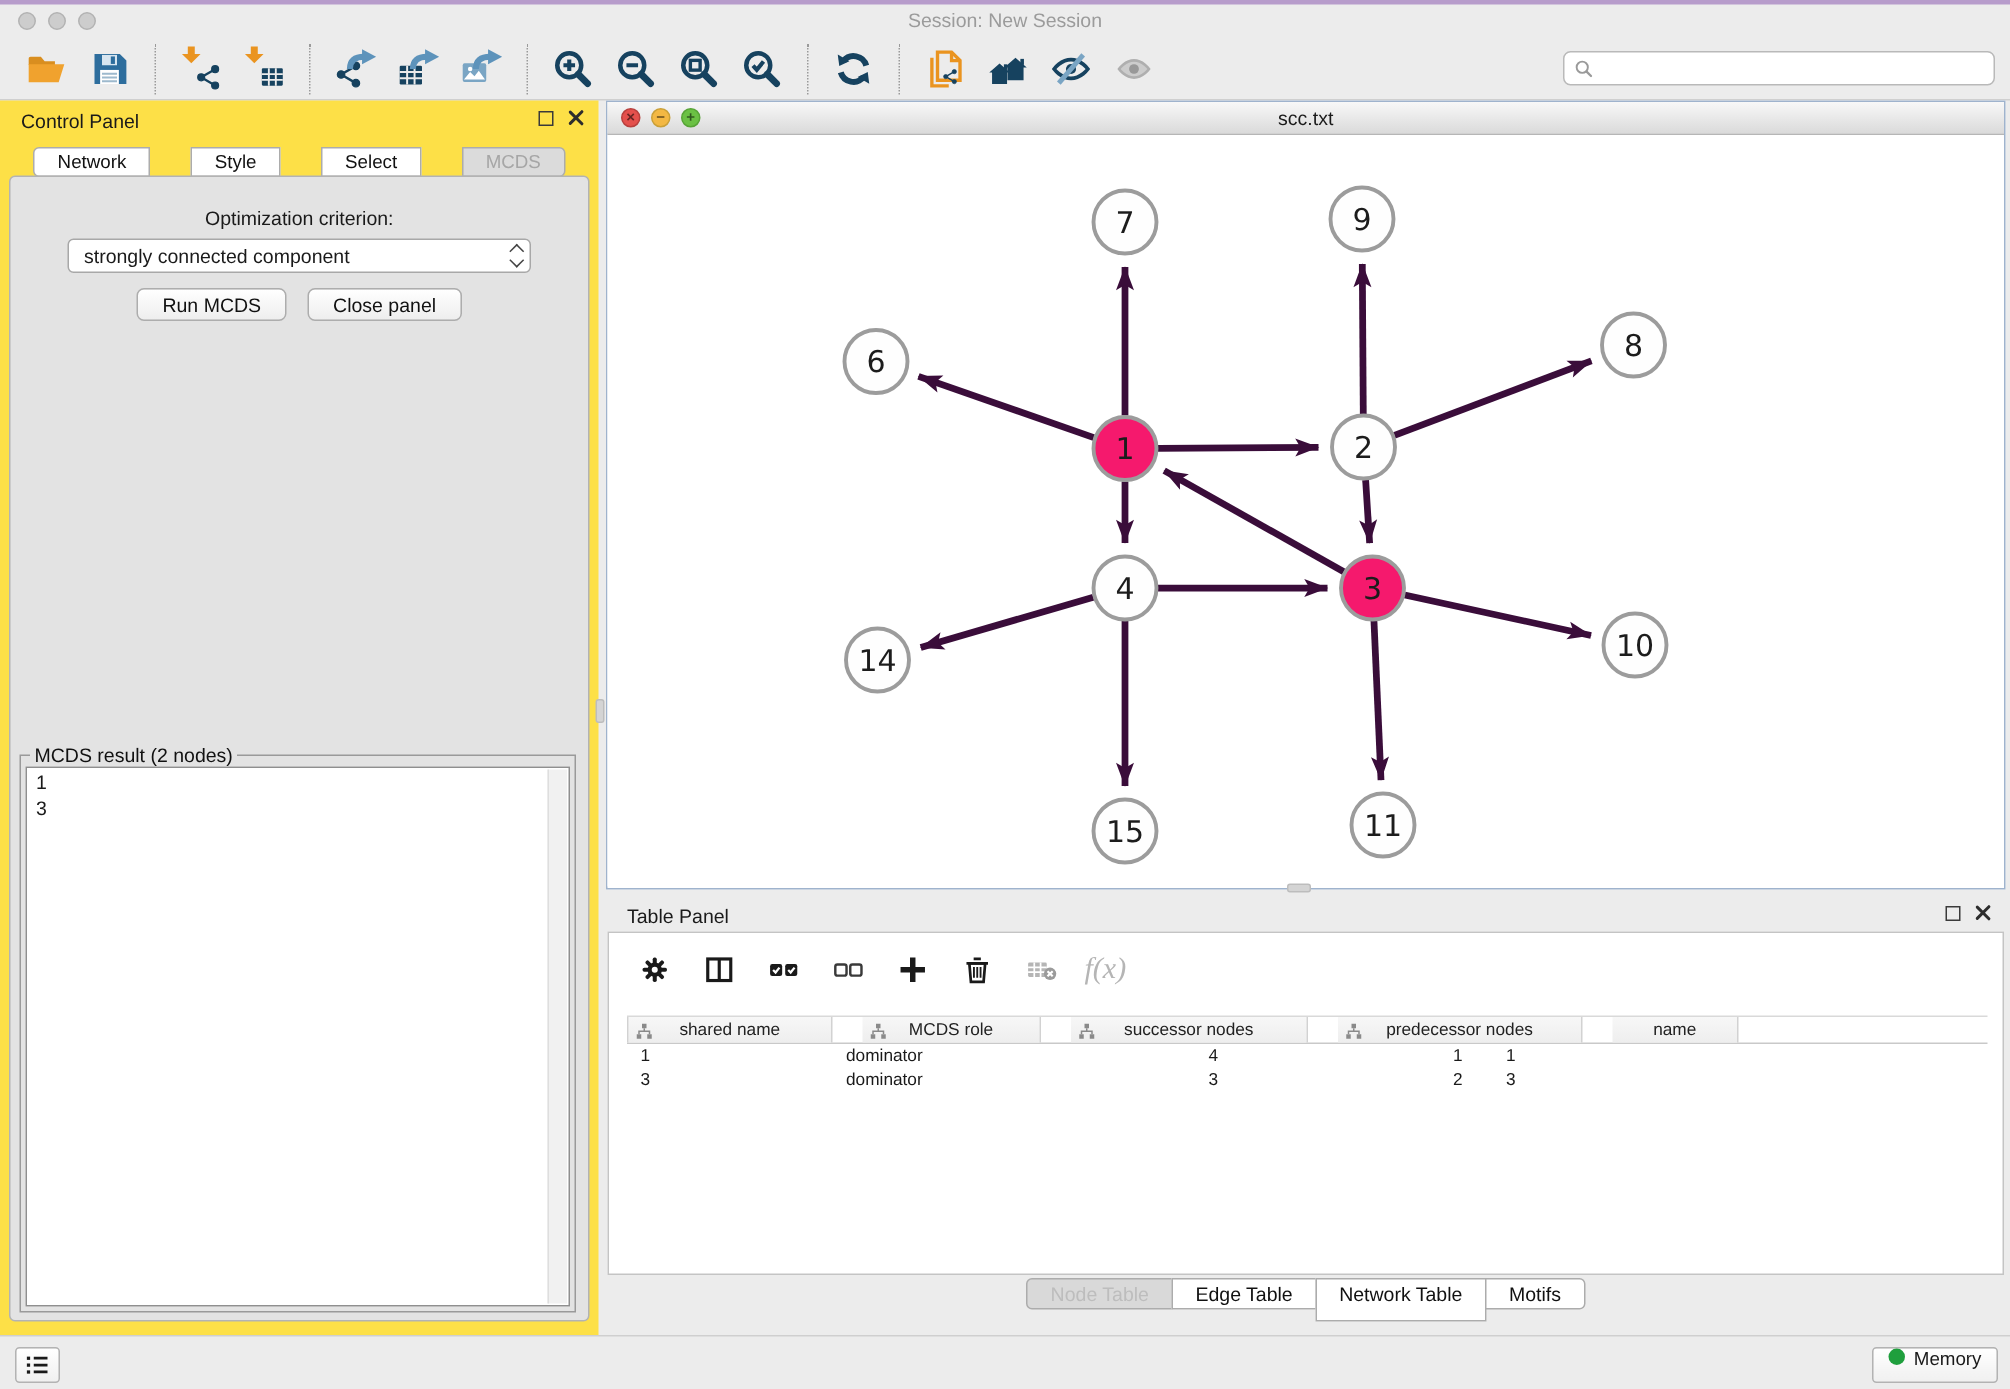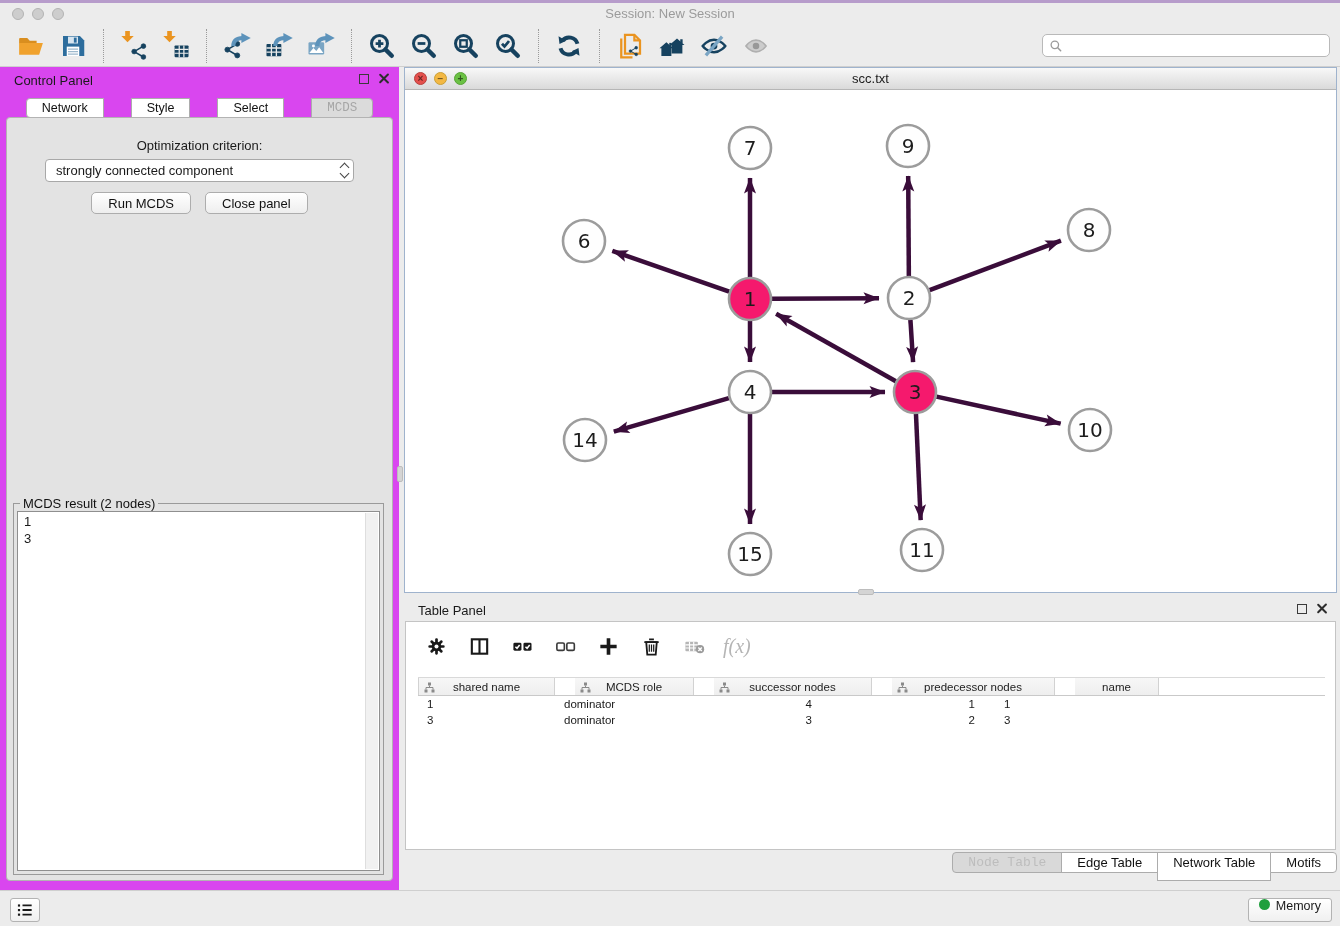--- a/index.html
+++ b/index.html
@@ -16,34 +16,34 @@
   .toolbar{position:absolute;left:0;top:25px;width:100%;height:42px;background:#ececec;
            border-bottom:1px solid #cfcfcf;display:flex;align-items:center;padding:0 10px;}
   .tb-btn{width:42px;height:38px;display:flex;align-items:center;justify-content:center;background:none;border:none;padding:0;}
   .tb-btn svg{width:30px;height:30px;}
   .tb-btn.disabled{opacity:.9;}
   .tb-sep{height:34px;border-left:1px dotted #9a9a9a;margin:0 9px;}
   .search{margin-left:auto;width:288px;height:23px;background:#fff;border:1px solid #b9b9b9;
           border-radius:5px;display:flex;align-items:center;padding:0 6px;}
   .search input{border:none;outline:none;flex:1;font-size:12px;background:transparent;font-family:"Liberation Sans",sans-serif;}
   
-  .cpanel{position:absolute;left:0;top:67px;width:399px;height:823px;background:#d946ef;}
+  .cpanel{position:absolute;left:0;top:67px;width:399px;height:823px;background:#fde047;}
   .panel-head{position:relative;height:27px;}
   .panel-title{position:absolute;left:14px;top:6px;font-size:13px;color:#1a1a1a;}
   .panel-btns{position:absolute;right:10px;top:6px;display:flex;gap:9px;align-items:center;}
   .float-ic{width:10px;height:10px;border:1.5px solid #3a3a3a;}
   .close-ic{width:11px;height:11px;position:relative;}
   .close-ic::before,.close-ic::after{content:"";position:absolute;left:5px;top:-1px;width:2.4px;height:13px;background:#2d2d2d;border-radius:1px;}
   .close-ic::before{transform:rotate(45deg);}  .close-ic::after{transform:rotate(-45deg);}
   .tabs-row{position:absolute;top:31px;left:0;right:0;display:flex;justify-content:center;gap:28px;}
   .tab{height:20px;line-height:19px;padding:0 15px;font-size:12.5px;background:#fff;
        border:1px solid #acacac;margin-left:-1px;color:#111;}
   .tab:first-child{border-radius:4px 0 0 4px;margin-left:0;}
   .tab:last-child{border-radius:0 4px 4px 0;}
-  .tab.active{background:#dbdbdb;color:#a6a6a6;font-family:Liberation Mono, monospace;}
+  .tab.active{background:#dbdbdb;color:#a6a6a6;}
   .cp-box{position:absolute;left:6px;right:6px;top:50px;bottom:9px;background:#e3e3e3;
           border:1px solid #b3b3b3;border-radius:4px;}
   .opt-label{position:absolute;left:0;right:0;top:20px;text-align:center;font-size:13px;}
   .opt-select{position:absolute;left:38px;right:38px;top:41px;height:23px;background:#fff;
               border:1px solid #a8a8a8;border-radius:4px;display:flex;align-items:center;font-size:13px;}
   .opt-select .val{flex:1;padding-left:10px;}
   .stepper{width:18px;height:100%;display:flex;flex-direction:column;align-items:center;justify-content:center;gap:1px;}
   .chev{width:7px;height:7px;border:solid #444;border-width:0 1.6px 1.6px 0;}
   .chev.up{transform:rotate(-135deg);margin-bottom:-1px;}
   .chev.down{transform:rotate(45deg);margin-top:-1px;}
@@ -78,21 +78,21 @@
   .fx-label{font-family:"Liberation Serif",serif;font-style:italic;font-size:20px;color:#b5b5b5;}
   .ttable{position:absolute;left:12px;right:10px;top:55px;}
   .thead{display:flex;border-top:1px solid #d9d9d9;border-bottom:1px solid #c9c9c9;height:19px;gap:20px;}
   .th{position:relative;display:flex;align-items:center;background:linear-gradient(#f7f7f7,#eeeeee);
       border-right:1px solid #d2d2d2;font-size:11.5px;color:#222;}
   .th:first-child{border-left:1px solid #d2d2d2;}
   .th .lbl{flex:1;text-align:center;padding:0 2px;}
   .th .cicon{position:absolute;left:5px;top:4px;}
   .trow{display:flex;height:16px;font-size:11.5px;align-items:center;}
   .td{overflow:hidden;white-space:nowrap;}
-  .tp-tabs{position:absolute;left:0;right:0;bottom:7px;display:flex;justify-content:flex-end;}
+  .tp-tabs{position:absolute;left:0;right:0;bottom:7px;display:flex;justify-content:center;}
   
   .statusbar{position:absolute;left:0;top:890px;width:100%;height:36px;background:#ececec;border-top:1px solid #cfcfcf;}
   .sb-list{position:absolute;left:10px;top:7px;width:30px;height:24px;background:linear-gradient(#fff,#f0f0f0);
            border:1px solid #b3b3b3;border-radius:3px;display:flex;align-items:center;justify-content:center;}
   .sb-mem{position:absolute;right:8px;top:7px;height:24px;padding:0 10px;background:linear-gradient(#fff,#f0f0f0);
           border:1px solid #b3b3b3;border-radius:3px;display:flex;gap:6px;font-size:12.5px;}
   .mem-dot{width:11px;height:11px;border-radius:50%;background:#1f9f3d;}
 </style>
 </head>
 <body>

